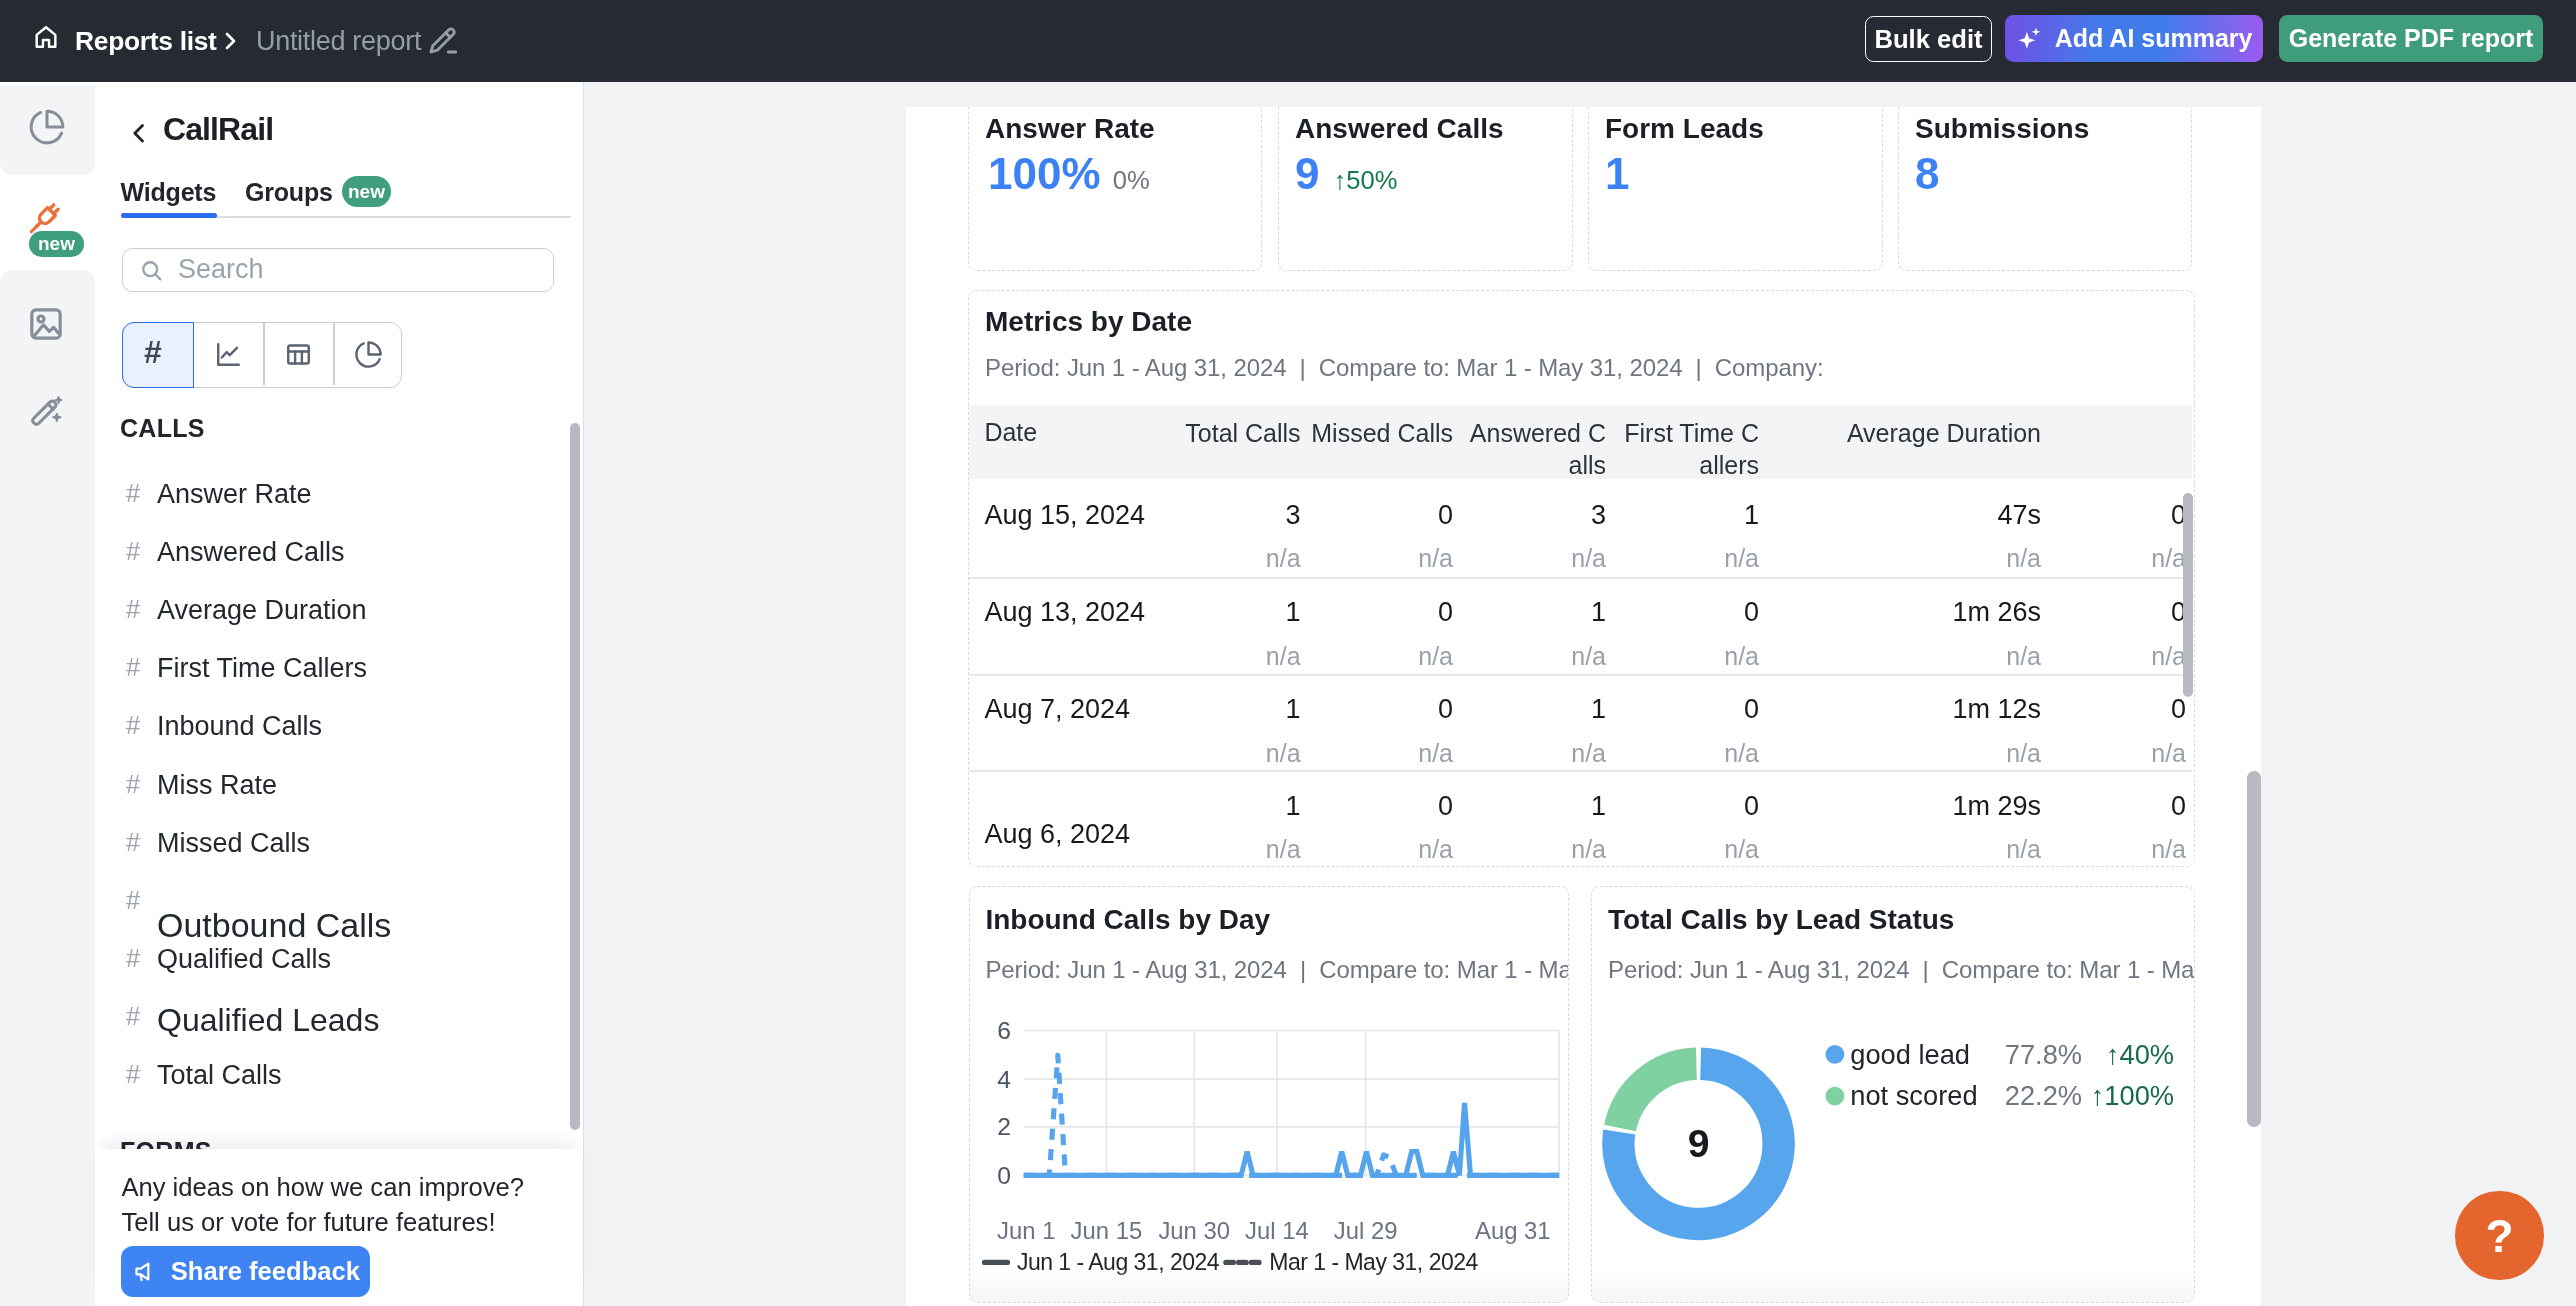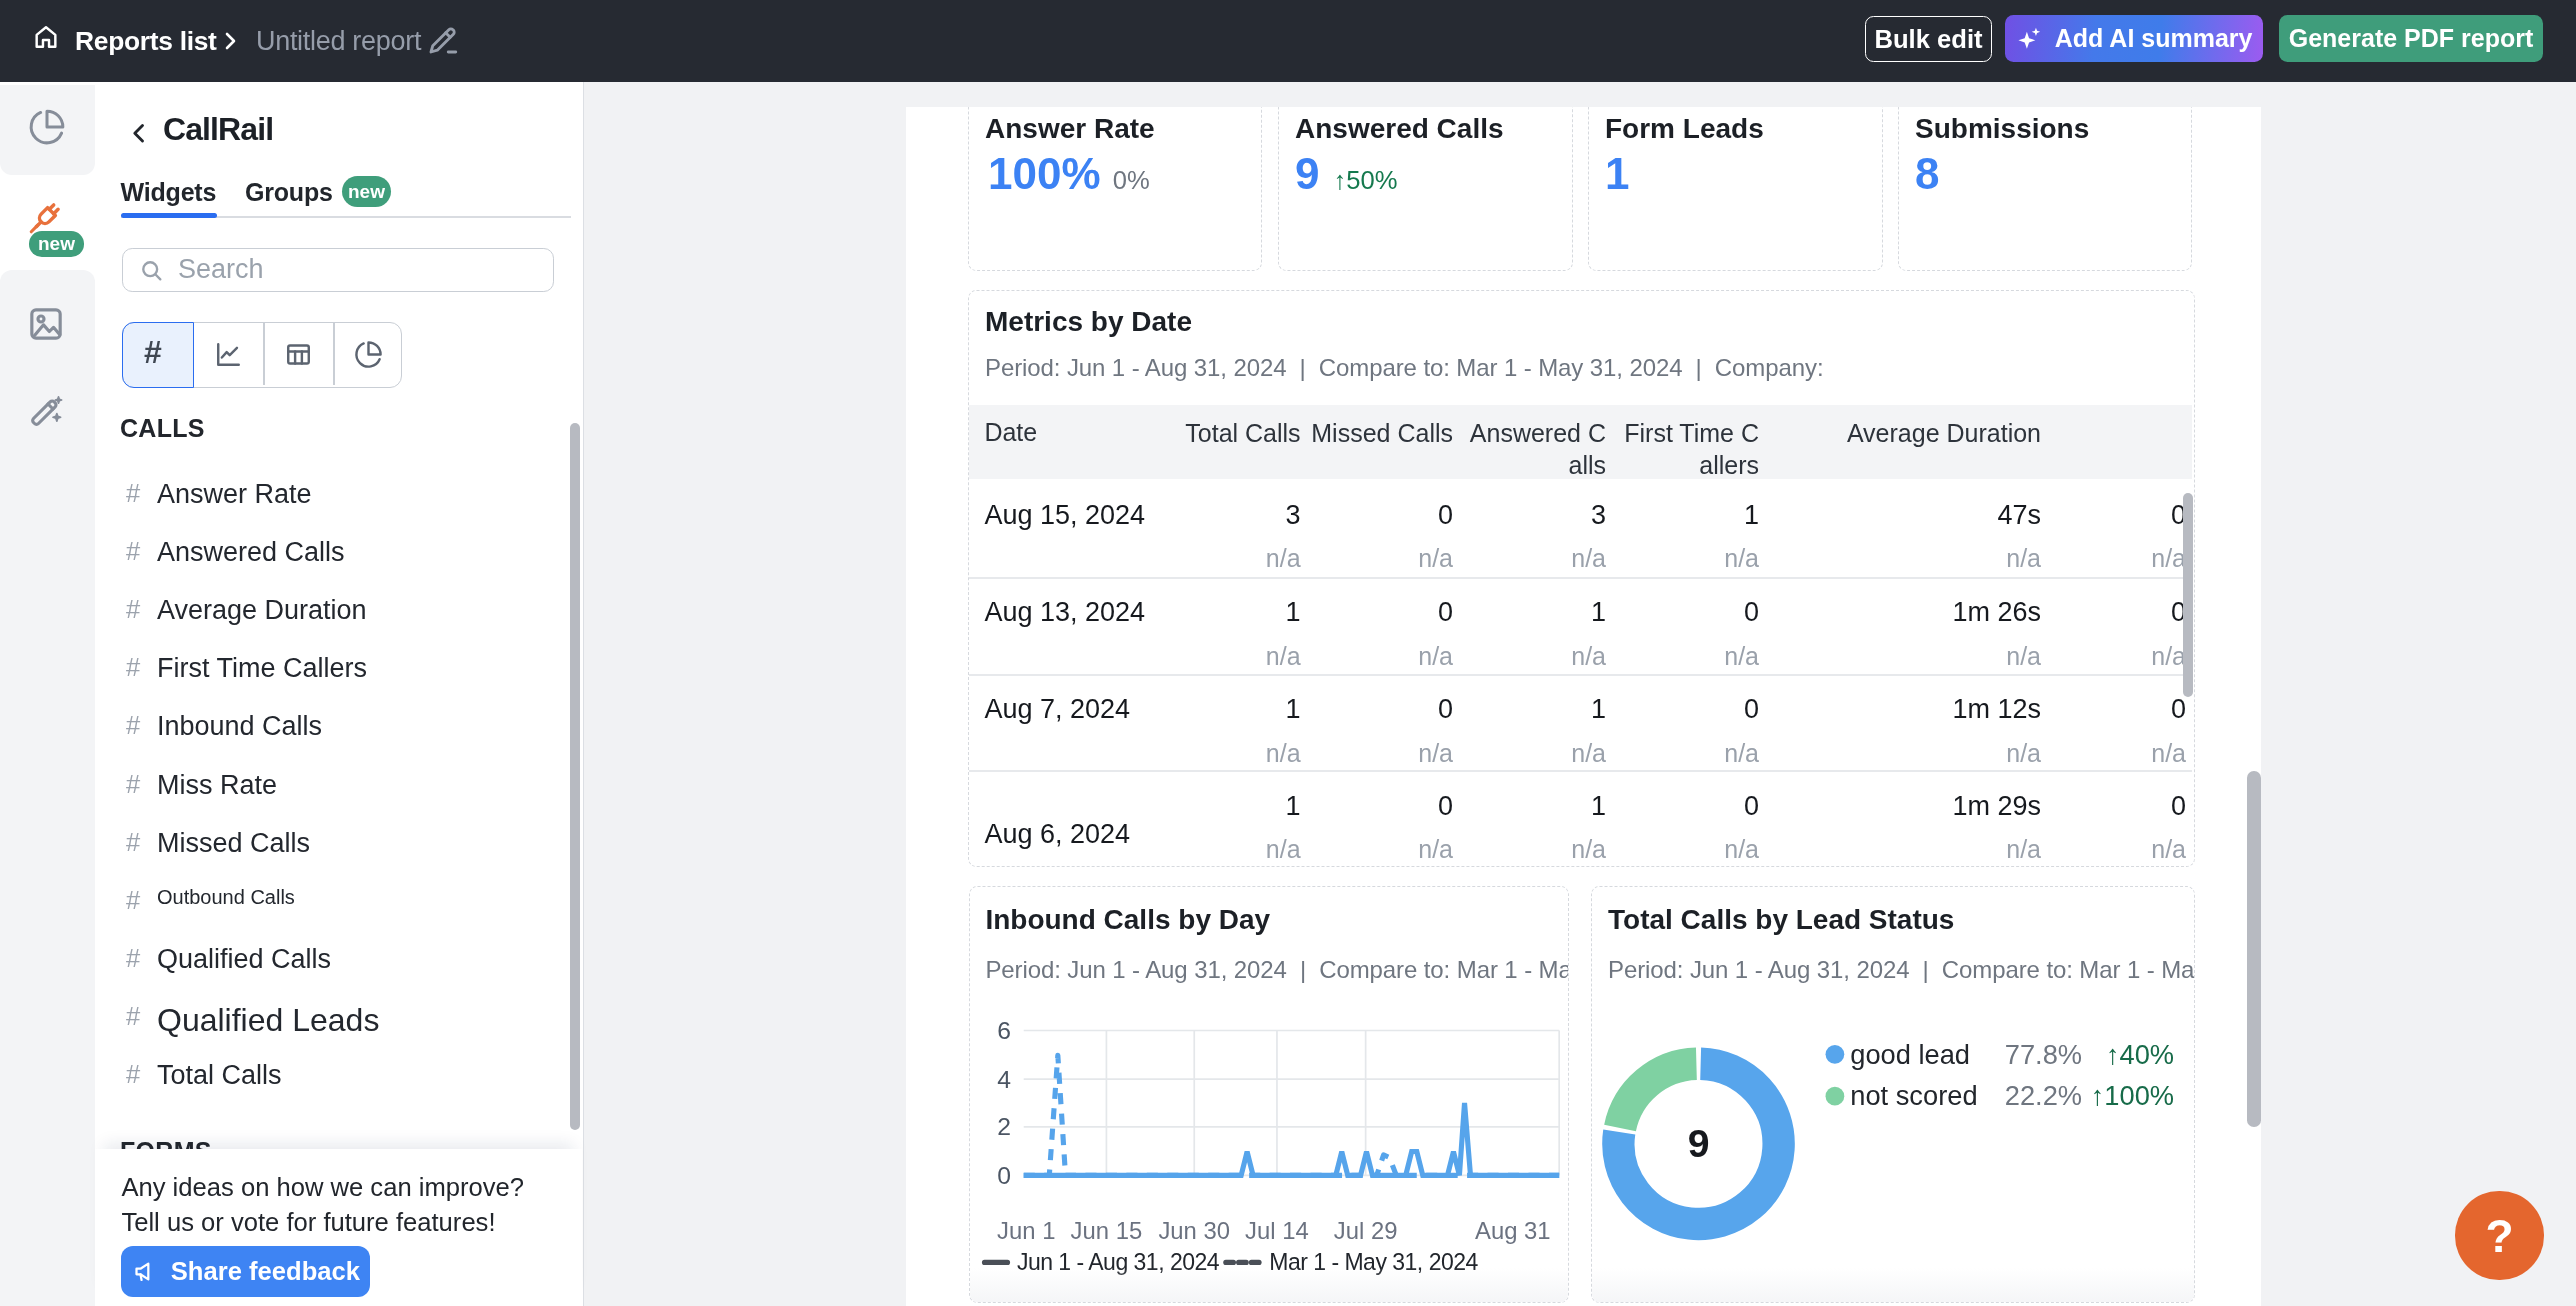--- a/index.html
+++ b/index.html
@@ -126,21 +126,21 @@
     <div class="abs" style="left:62px;top:513px;font-size:27px;color:#23272e;">Average Duration</div>
     <div class="abs" style="left:31px;top:571px;font-size:25.6px;color:#9ca3ad;">#</div>
     <div class="abs" style="left:62px;top:571px;font-size:27px;color:#23272e;">First Time Callers</div>
     <div class="abs" style="left:31px;top:629px;font-size:25.6px;color:#9ca3ad;">#</div>
     <div class="abs" style="left:62px;top:629px;font-size:27px;color:#23272e;">Inbound Calls</div>
     <div class="abs" style="left:31px;top:688px;font-size:25.6px;color:#9ca3ad;">#</div>
     <div class="abs" style="left:62px;top:688px;font-size:27px;color:#23272e;">Miss Rate</div>
     <div class="abs" style="left:31px;top:746px;font-size:25.6px;color:#9ca3ad;">#</div>
     <div class="abs" style="left:62px;top:746px;font-size:27px;color:#23272e;">Missed Calls</div>
     <div class="abs" style="left:31px;top:804px;font-size:25.6px;color:#9ca3ad;">#</div>
-    <div class="abs" style="left:62px;top:804px;font-size:20px;color:#23272e;">Outbound Calls</div>
+    <div class="abs" style="left:62px;top:824px;font-size:34px;color:#23272e;">Outbound Calls</div>
     <div class="abs" style="left:31px;top:862px;font-size:25.6px;color:#9ca3ad;">#</div>
     <div class="abs" style="left:62px;top:862px;font-size:27px;color:#23272e;">Qualified Calls</div>
     <div class="abs" style="left:31px;top:920px;font-size:25.6px;color:#9ca3ad;">#</div>
     <div class="abs" style="left:62px;top:920px;font-size:32px;color:#23272e;">Qualified Leads</div>
     <div class="abs" style="left:31px;top:978px;font-size:25.6px;color:#9ca3ad;">#</div>
     <div class="abs" style="left:62px;top:978px;font-size:27px;color:#23272e;">Total Calls</div>
   </div>
   <div class="abs" style="left:25px;top:1055px;font-size:25px;font-weight:700;color:#22262c;letter-spacing:0.3px;">FORMS</div>
 
   <div class="abs" style="left:0;top:1067px;width:487px;height:158px;background:#fff;box-shadow:0 -13.6px 15.4px -8.5px rgba(23,43,77,0.10);"></div>

